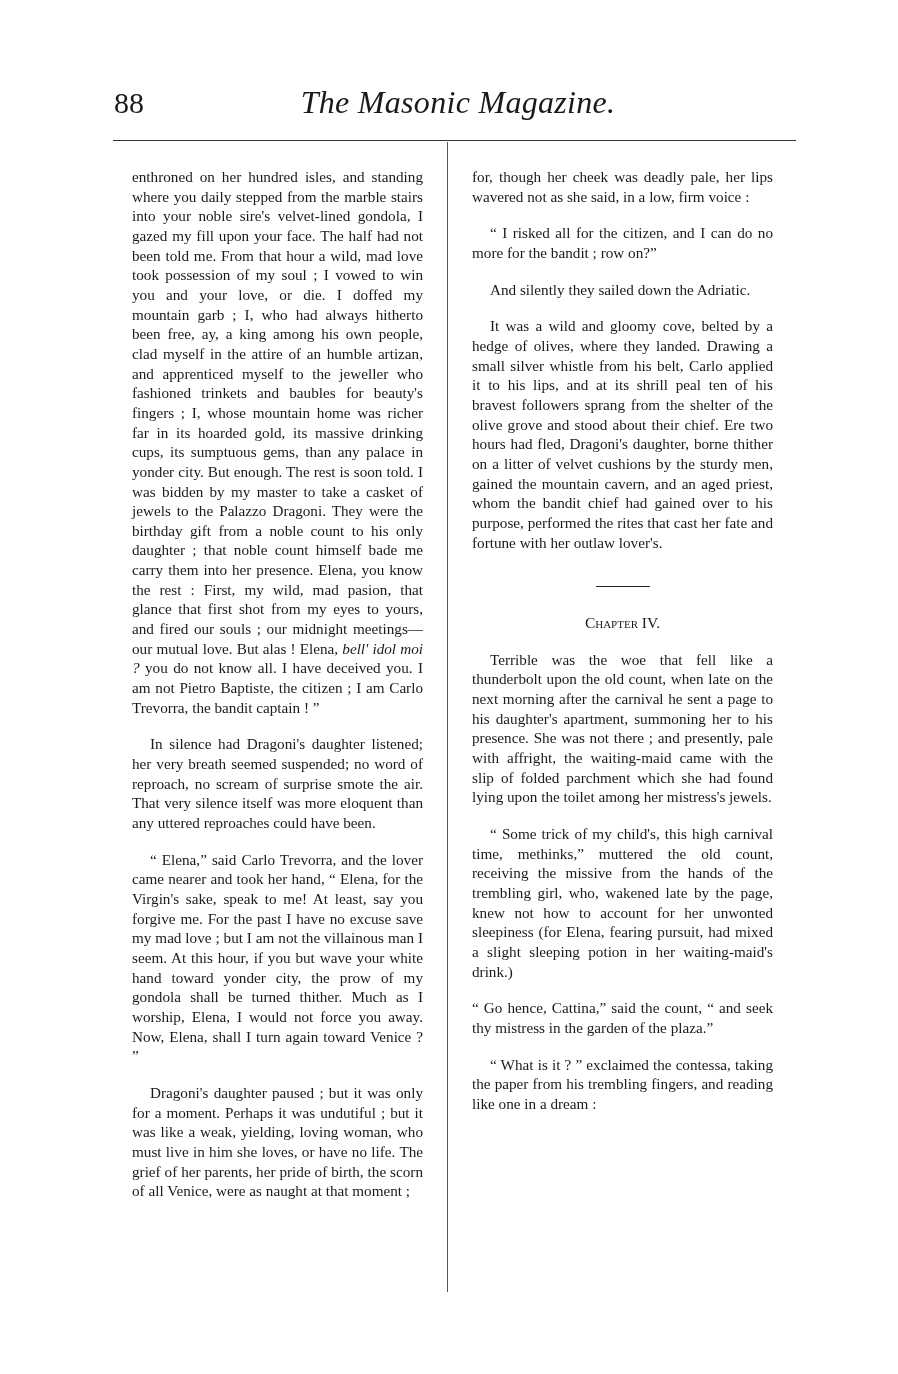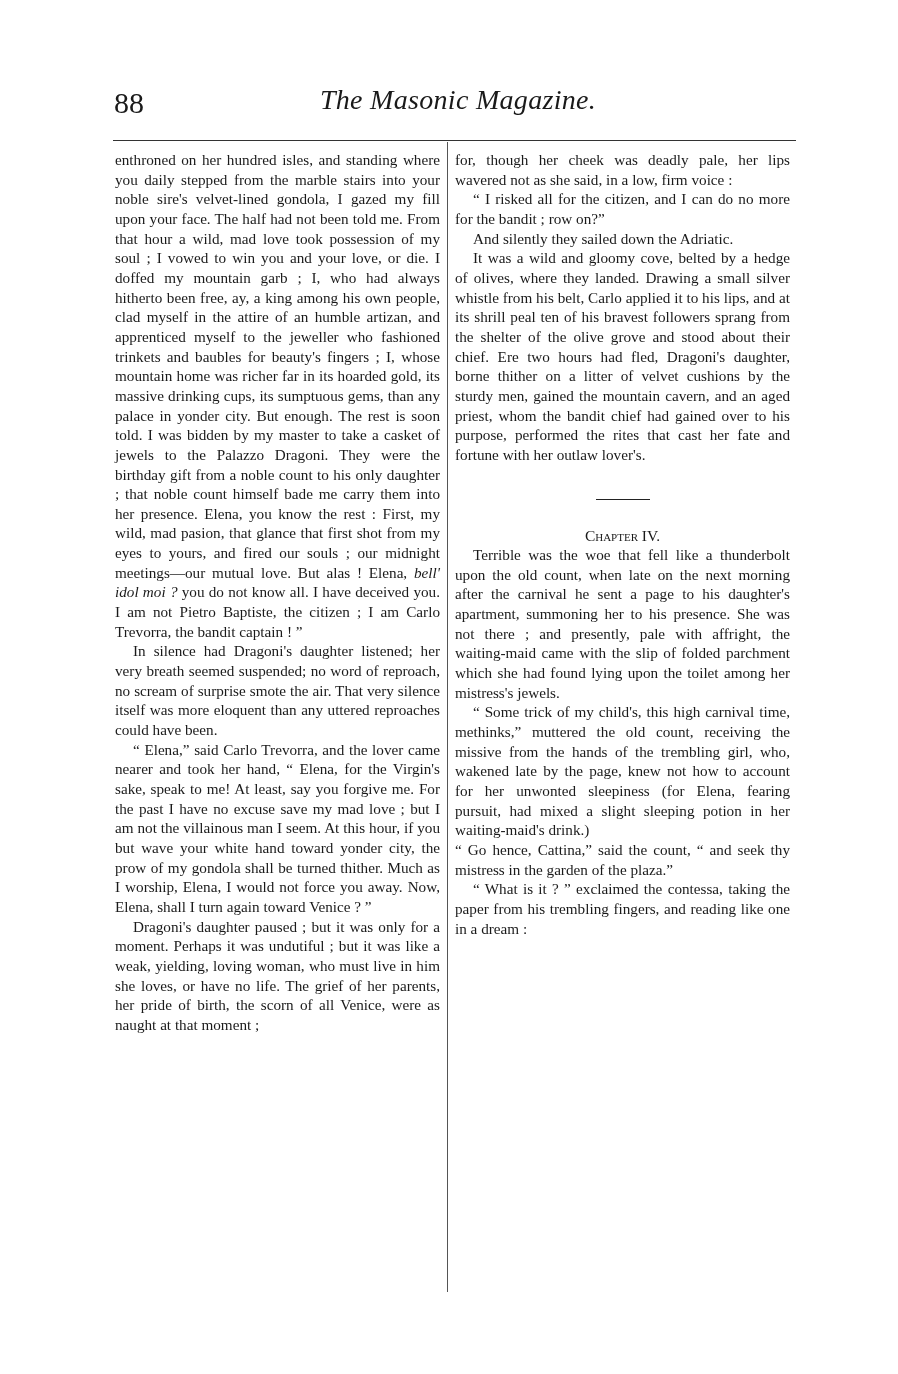--- a/index.html
+++ b/index.html
@@ -1,29 +1,29 @@
 <!DOCTYPE html>
 <html><head>
 <meta charset="utf-8">
 <style>
   html, body { margin: 0; padding: 0; background: #ffffff; }
   body { width: 898px; height: 1374px; position: relative; overflow: hidden;
          font-family: "Liberation Serif", "DejaVu Serif", serif; color: #1a1a1a; }
   .page-number { position: absolute; left: 114px; top: 86px; font-size: 30px; }
   .running-title { position: absolute; left: 0; width: 898px; top: 84px; text-align: center;
-                   font-size: 28px; font-style: italic; letter-spacing: 0.3px; padding-left: 18px; box-sizing: border-box; }
+                   font-size: 32px; font-style: italic; letter-spacing: 0.3px; padding-left: 18px; box-sizing: border-box; }
   .header-rule { position: absolute; left: 113px; top: 140px; width: 683px; height: 0;
                  border-top: 1.5px solid #333; }
   .col-divider { position: absolute; left: 447px; top: 142px; width: 0; height: 1150px;
                  border-left: 1px solid #555; }
   .column { position: absolute; top: 150px; font-size: 15.2px; line-height: 19.65px;
             text-align: justify; hyphens: none; }
   .col-left { left: 115px; width: 325px; }
   .col-right { left: 455px; width: 335px; }
-  .column p { margin: 0; text-indent: 18px; }
+  .column p { margin: 17px; text-indent: 18px; }
   .column p.noindent { text-indent: 0; }
   .chapter-rule { width: 54px; height: 0; border-top: 1.5px solid #222; margin: 34px auto 26px auto; }
   .chapter-heading { text-align: center; font-variant: small-caps; font-size: 15.5px; margin: 0; text-indent: 0 !important; }
   em { font-style: italic; }
 </style>
 </head>
 <body>
 
 <div class="page-number">88</div>
 <div class="running-title">The Masonic Magazine.</div>

